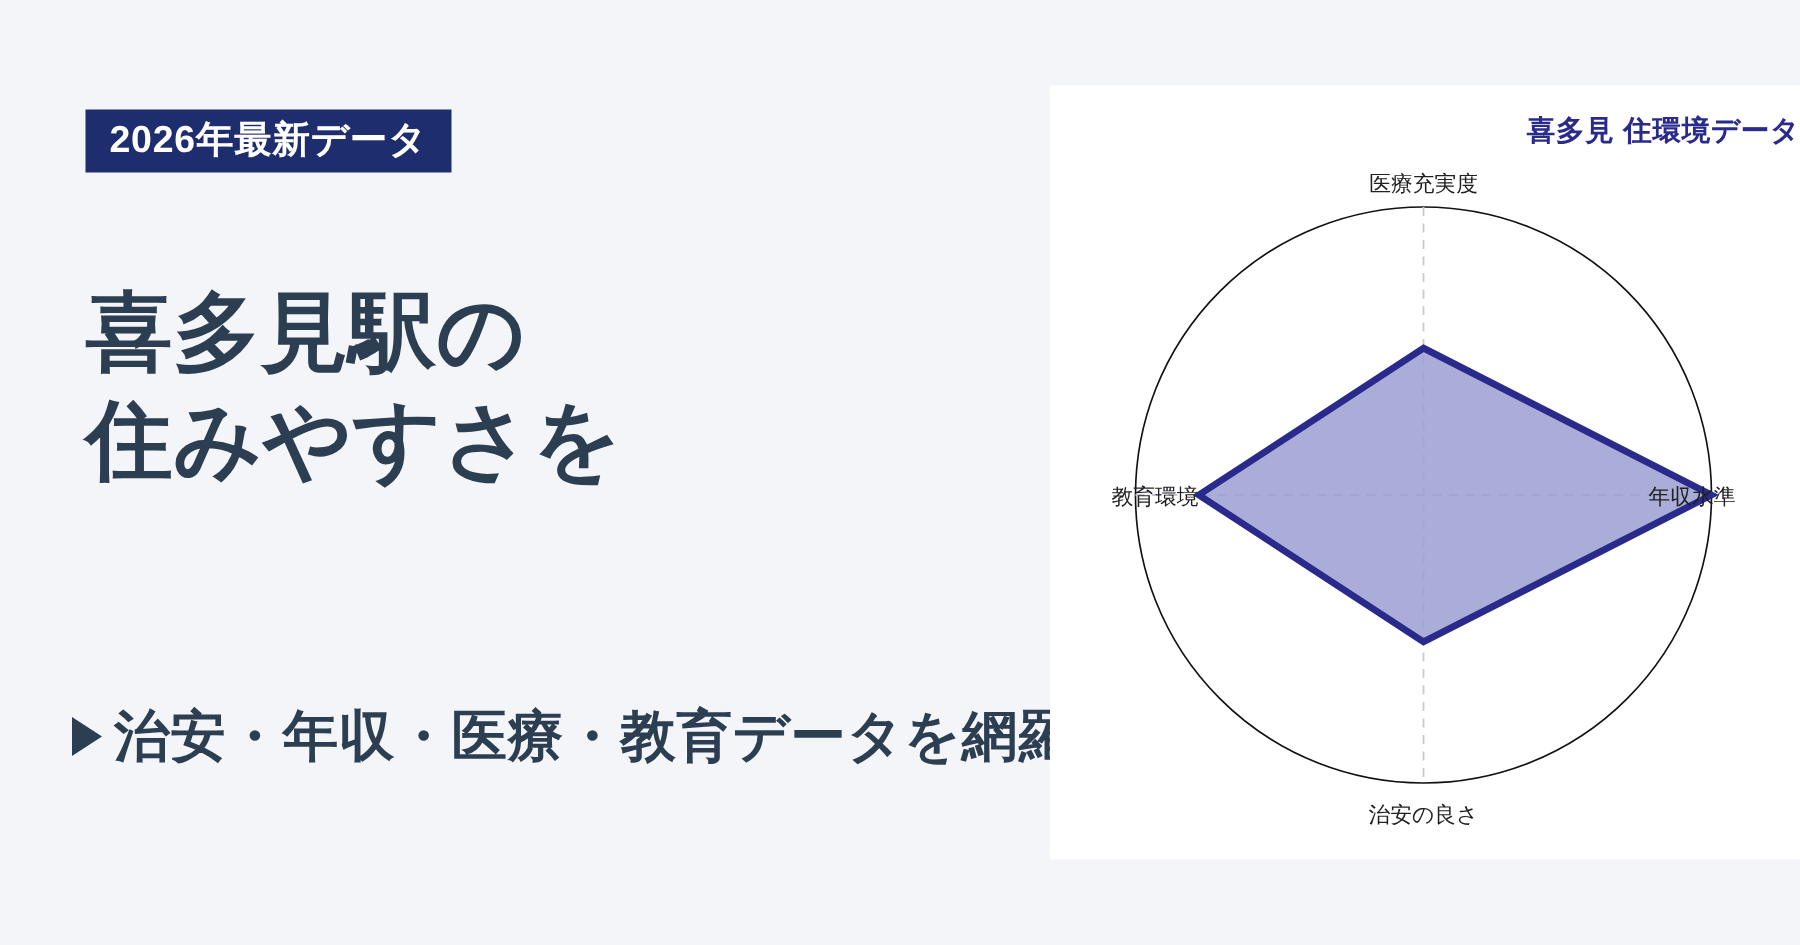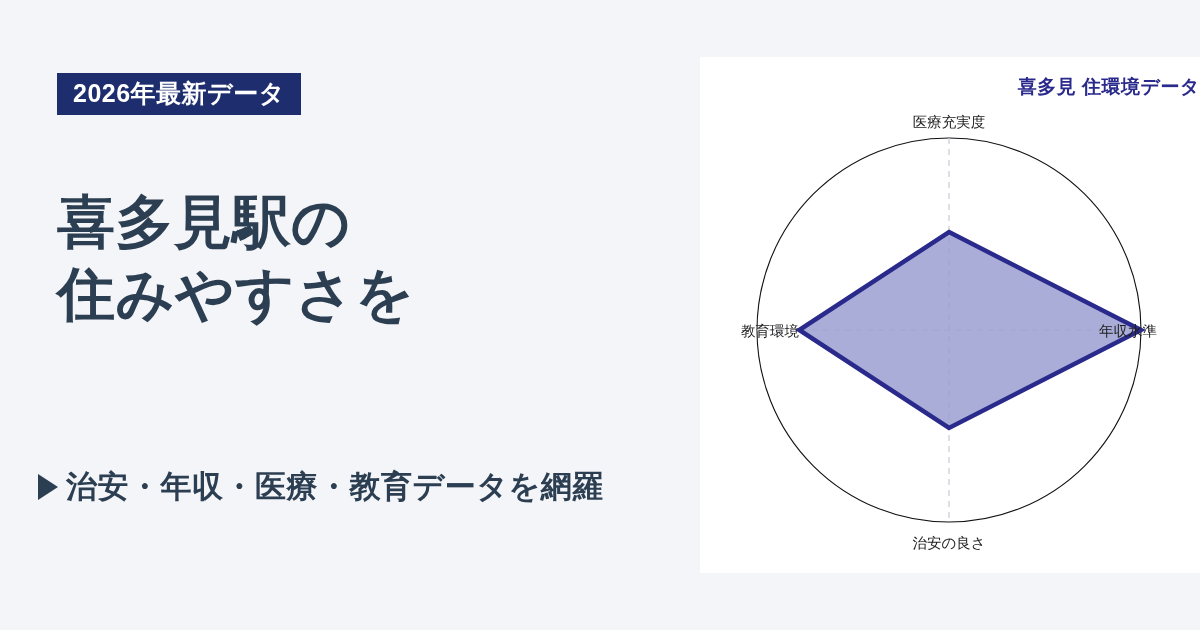--- a/index.html
+++ b/index.html
@@ -59,23 +59,23 @@
     letter-spacing: 0.5px;
     white-space: nowrap;
     color: #2c3e52;
   }
   .headline-line.accent {
     color: #c9a13c;
   }
 
   .subline {
     position: absolute;
-    left: 38px;
+    left: 48px;
     top: 466px;
-    font-size: 31px;
+    font-size: 37px;
     font-weight: bold;
     color: #2c3e52;
     letter-spacing: 0.5px;
     white-space: nowrap;
     display: flex;
     align-items: center;
     gap: 5px;
   }
   .tri {
     display: inline-block;

